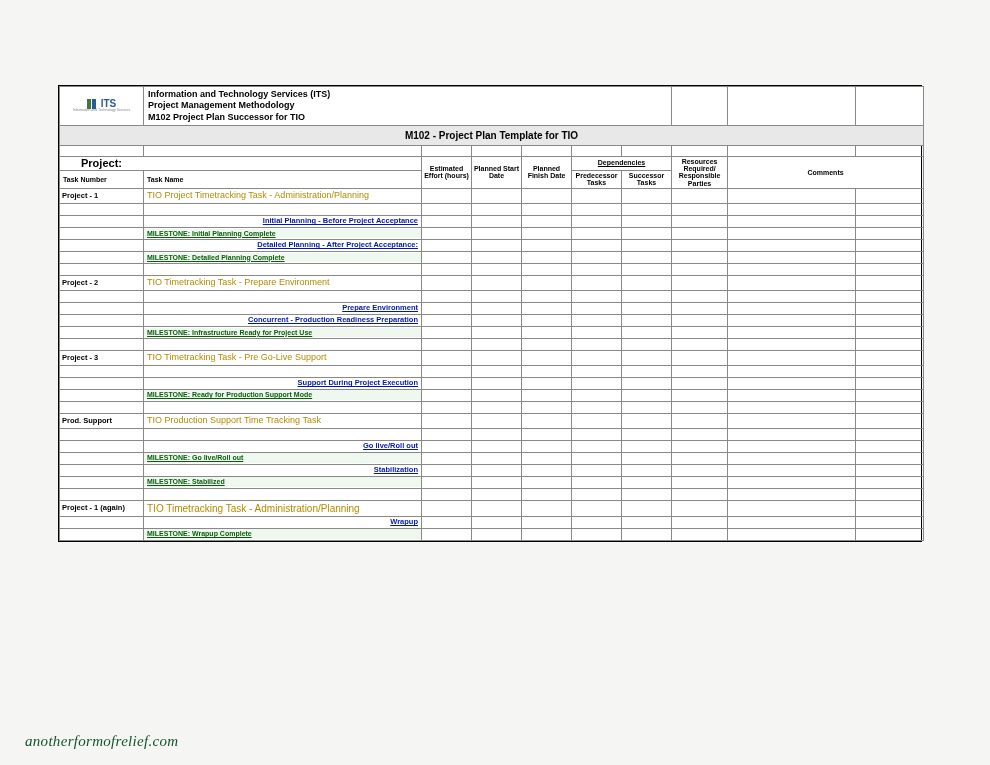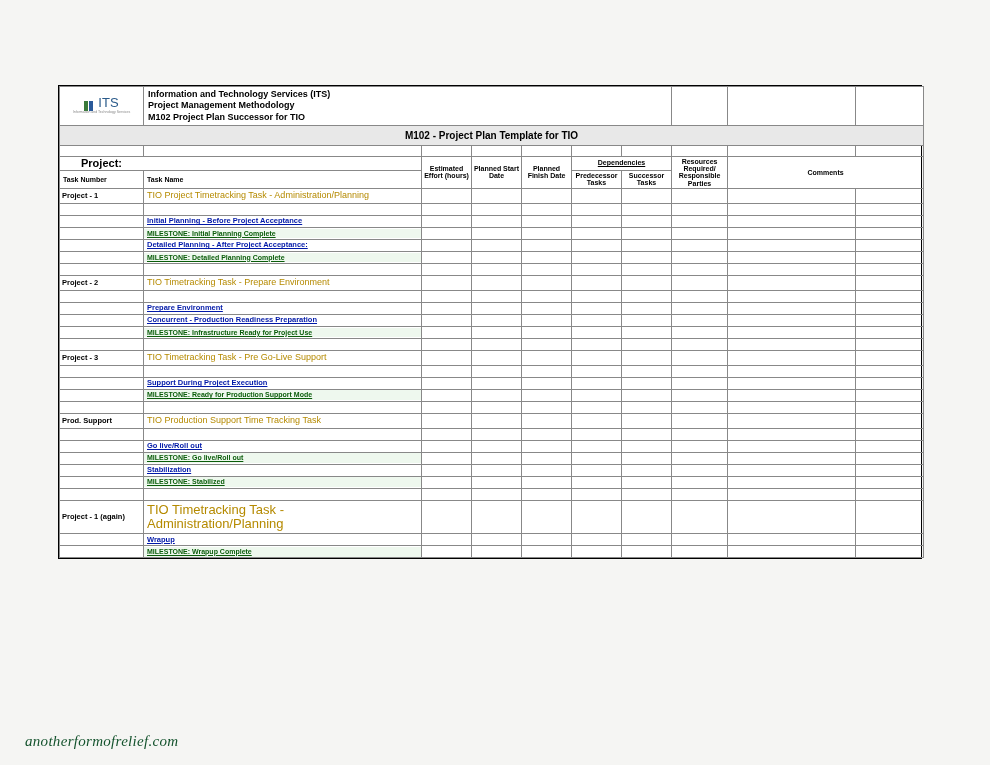--- a/index.html
+++ b/index.html
@@ -41,22 +41,22 @@
     background: #fff;
     text-align: center;
     vertical-align: middle;
   }
   .logo {
     display: inline-block;
     font-size: 7px;
     color: #3a6ea5;
   }
   .logo .its {
-    font-weight: normal;
-    font-size: 13px;
+    font-weight: bold;
+    font-size: 10px;
     color: #2a5a8a;
   }
   .header-text {
     font-weight: bold;
     font-size: 9px;
     padding: 2px 4px;
     line-height: 1.25;
   }
   .title-bar {
     background: #e8e8e8;
@@ -90,29 +90,30 @@
     vertical-align: middle;
   }
   .section-title {
     color: #b58a00;
     font-weight: normal;
     font-size: 9px;
     padding: 2px 3px;
     margin-left: 8px;
   }
   .section-title-smaller {
-    font-size: 13px;
+    font-size: 10px;
   }
   .task-link {
     color: #0018a8;
     text-decoration: underline;
     font-weight: bold;
     font-size: 7.5px;
     padding: 1px 3px;
     display: block;
+    text-align: right;
   }
   .milestone {
     color: #0a5c0a;
     text-decoration: underline;
     font-weight: bold;
     font-size: 7px;
     padding: 1px 3px;
     background: #eef8ee;
     display: block;
   }

